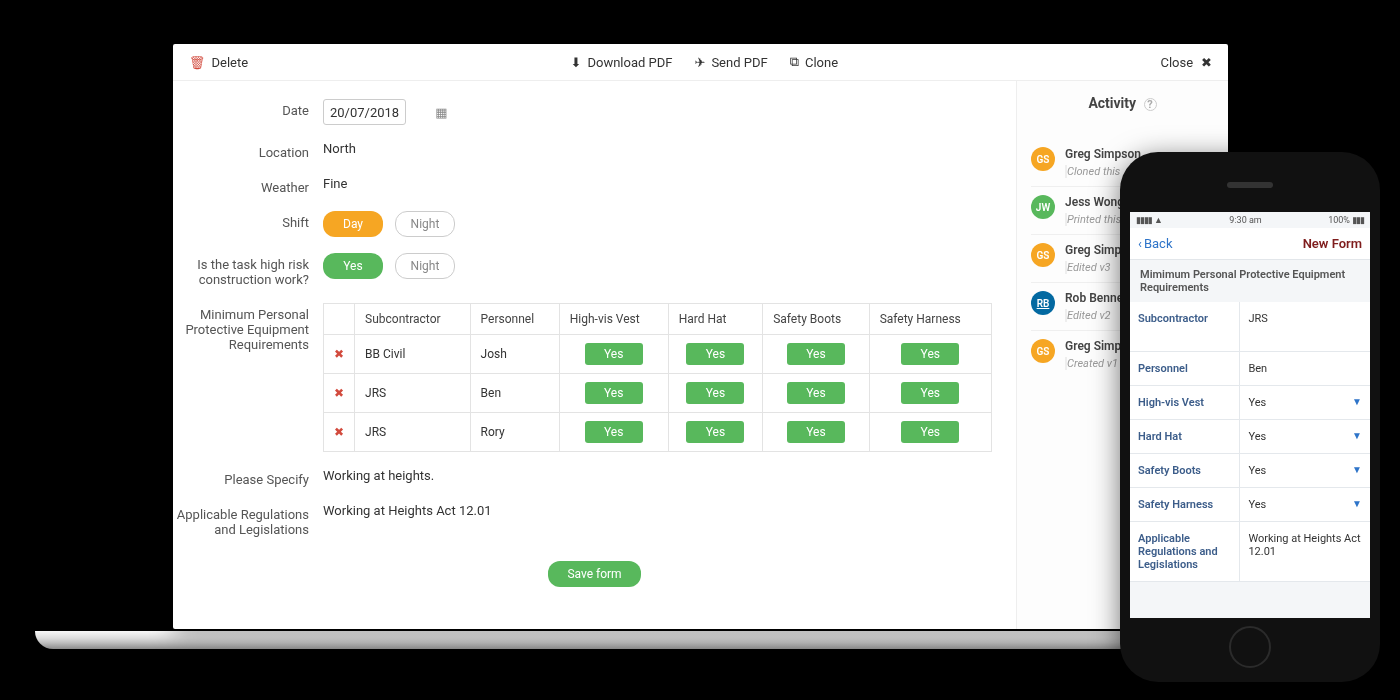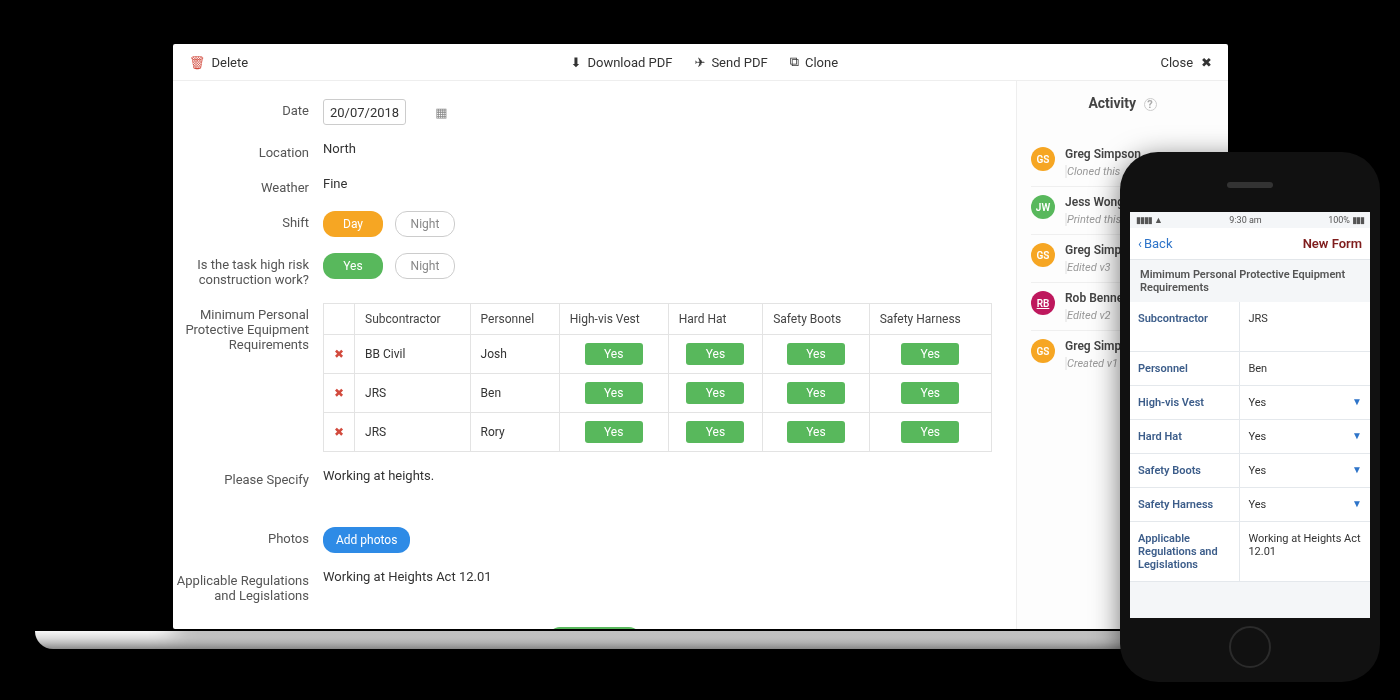--- a/index.html
+++ b/index.html
@@ -122,21 +122,21 @@
   .activity h3 .q { display:inline-block; margin-left:4px; color:#aaa; font-size:11px; border:1px solid #ccc; border-radius:50%; width:13px; height:13px; line-height:12px; text-align:center; }
   .act-item { display: flex; gap: 10px; padding: 8px 0; border-bottom: 1px solid #efefef; }
   .act-item:last-child { border-bottom: none; }
   .avatar {
     width: 24px; height: 24px; border-radius: 50%;
     display: flex; align-items: center; justify-content: center;
     font-size: 10px; font-weight: 600; color: #fff; flex-shrink: 0;
   }
   .av-orange { background: #f6a623; }
   .av-green  { background: #58b85c; }
-  .av-blue   { background: #be185d; text-decoration: underline; }
+  .av-blue   { background: #0369a1; text-decoration: underline; }
   .act-text .name { font-size: 12px; font-weight: 600; color: #444; }
   .act-text .action { font-size: 11px; font-style: italic; color: #999; margin-top: 4px; padding-left: 0; border-left: 2px solid #eee; }
 
   
   .phone {
     position: absolute;
     right: 20px; top: 152px;
     width: 260px; height: 530px;
     background: #111; border-radius: 38px;
     padding: 60px 10px 64px 10px;
@@ -311,26 +311,20 @@
               </tbody>
           </table>
         </div>
       </div>
 
       <div class="row">
         <div class="label">Please Specify</div>
         <div class="value">Working at heights.</div>
       </div>
 
-      <div class="row" style="margin-top:40px">
-        <div class="label">Photos</div>
-        <div class="value">
-          <span class="pill blue">Add photos</span>
-        </div>
-      </div>
 
       <div class="row">
         <div class="label">Applicable Regulations and Legislations</div>
         <div class="value">Working at Heights Act 12.01</div>
       </div>
 
       <div class="save-row">
         <span class="pill save">Save form</span>
       </div>
     </div>

